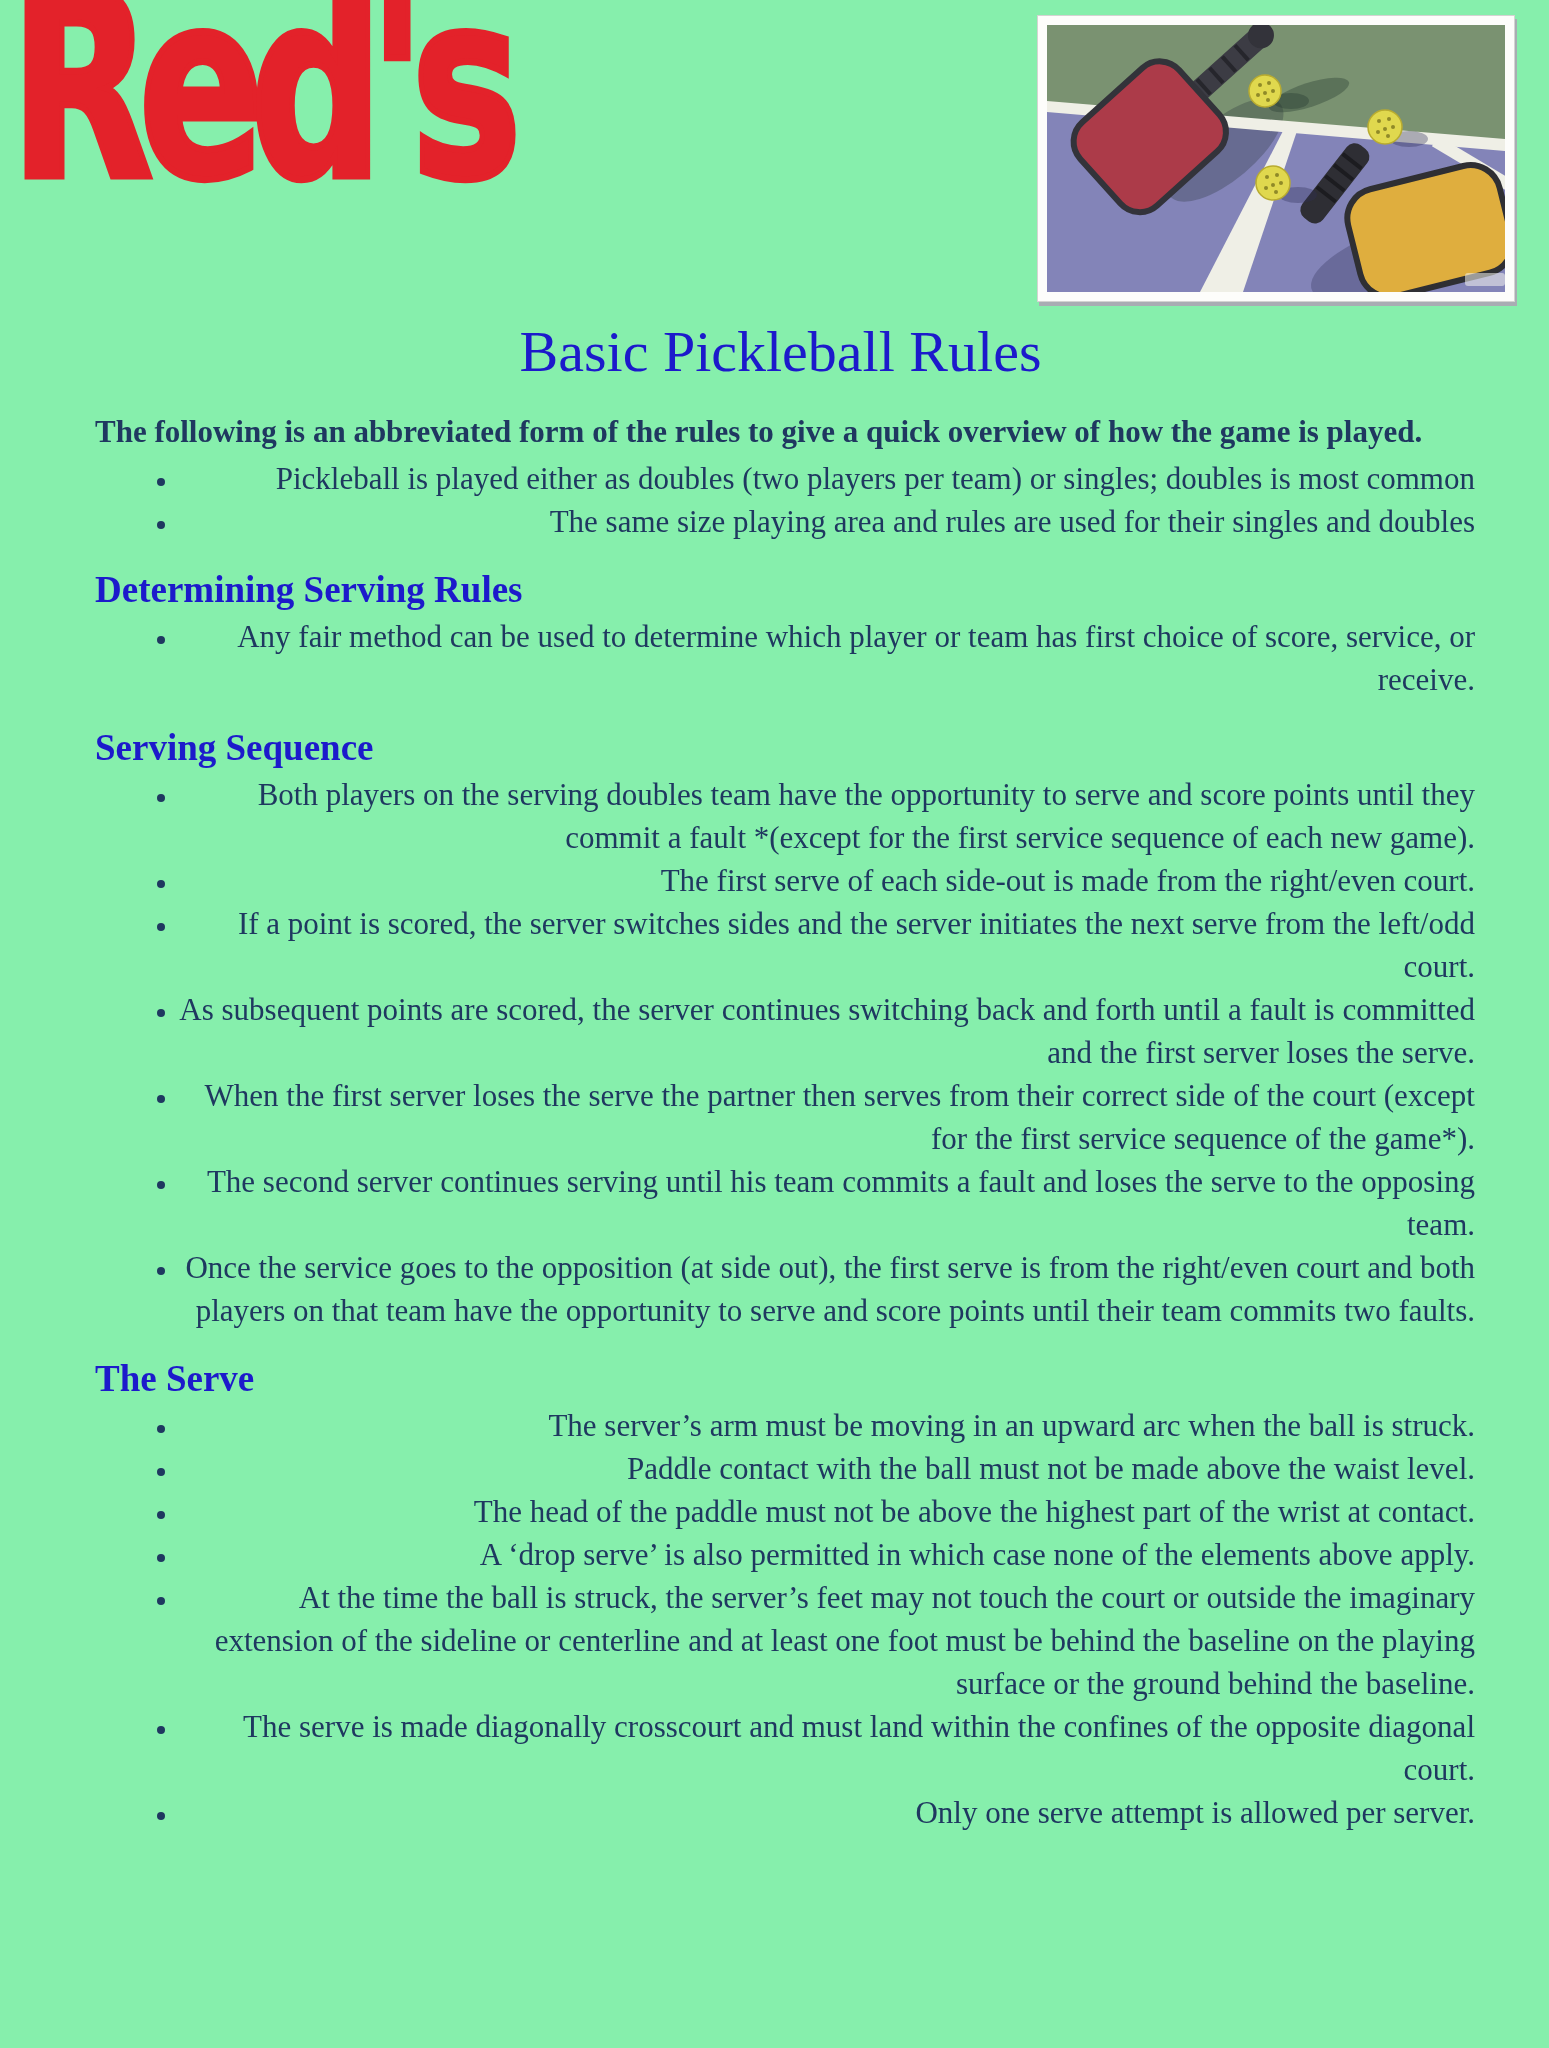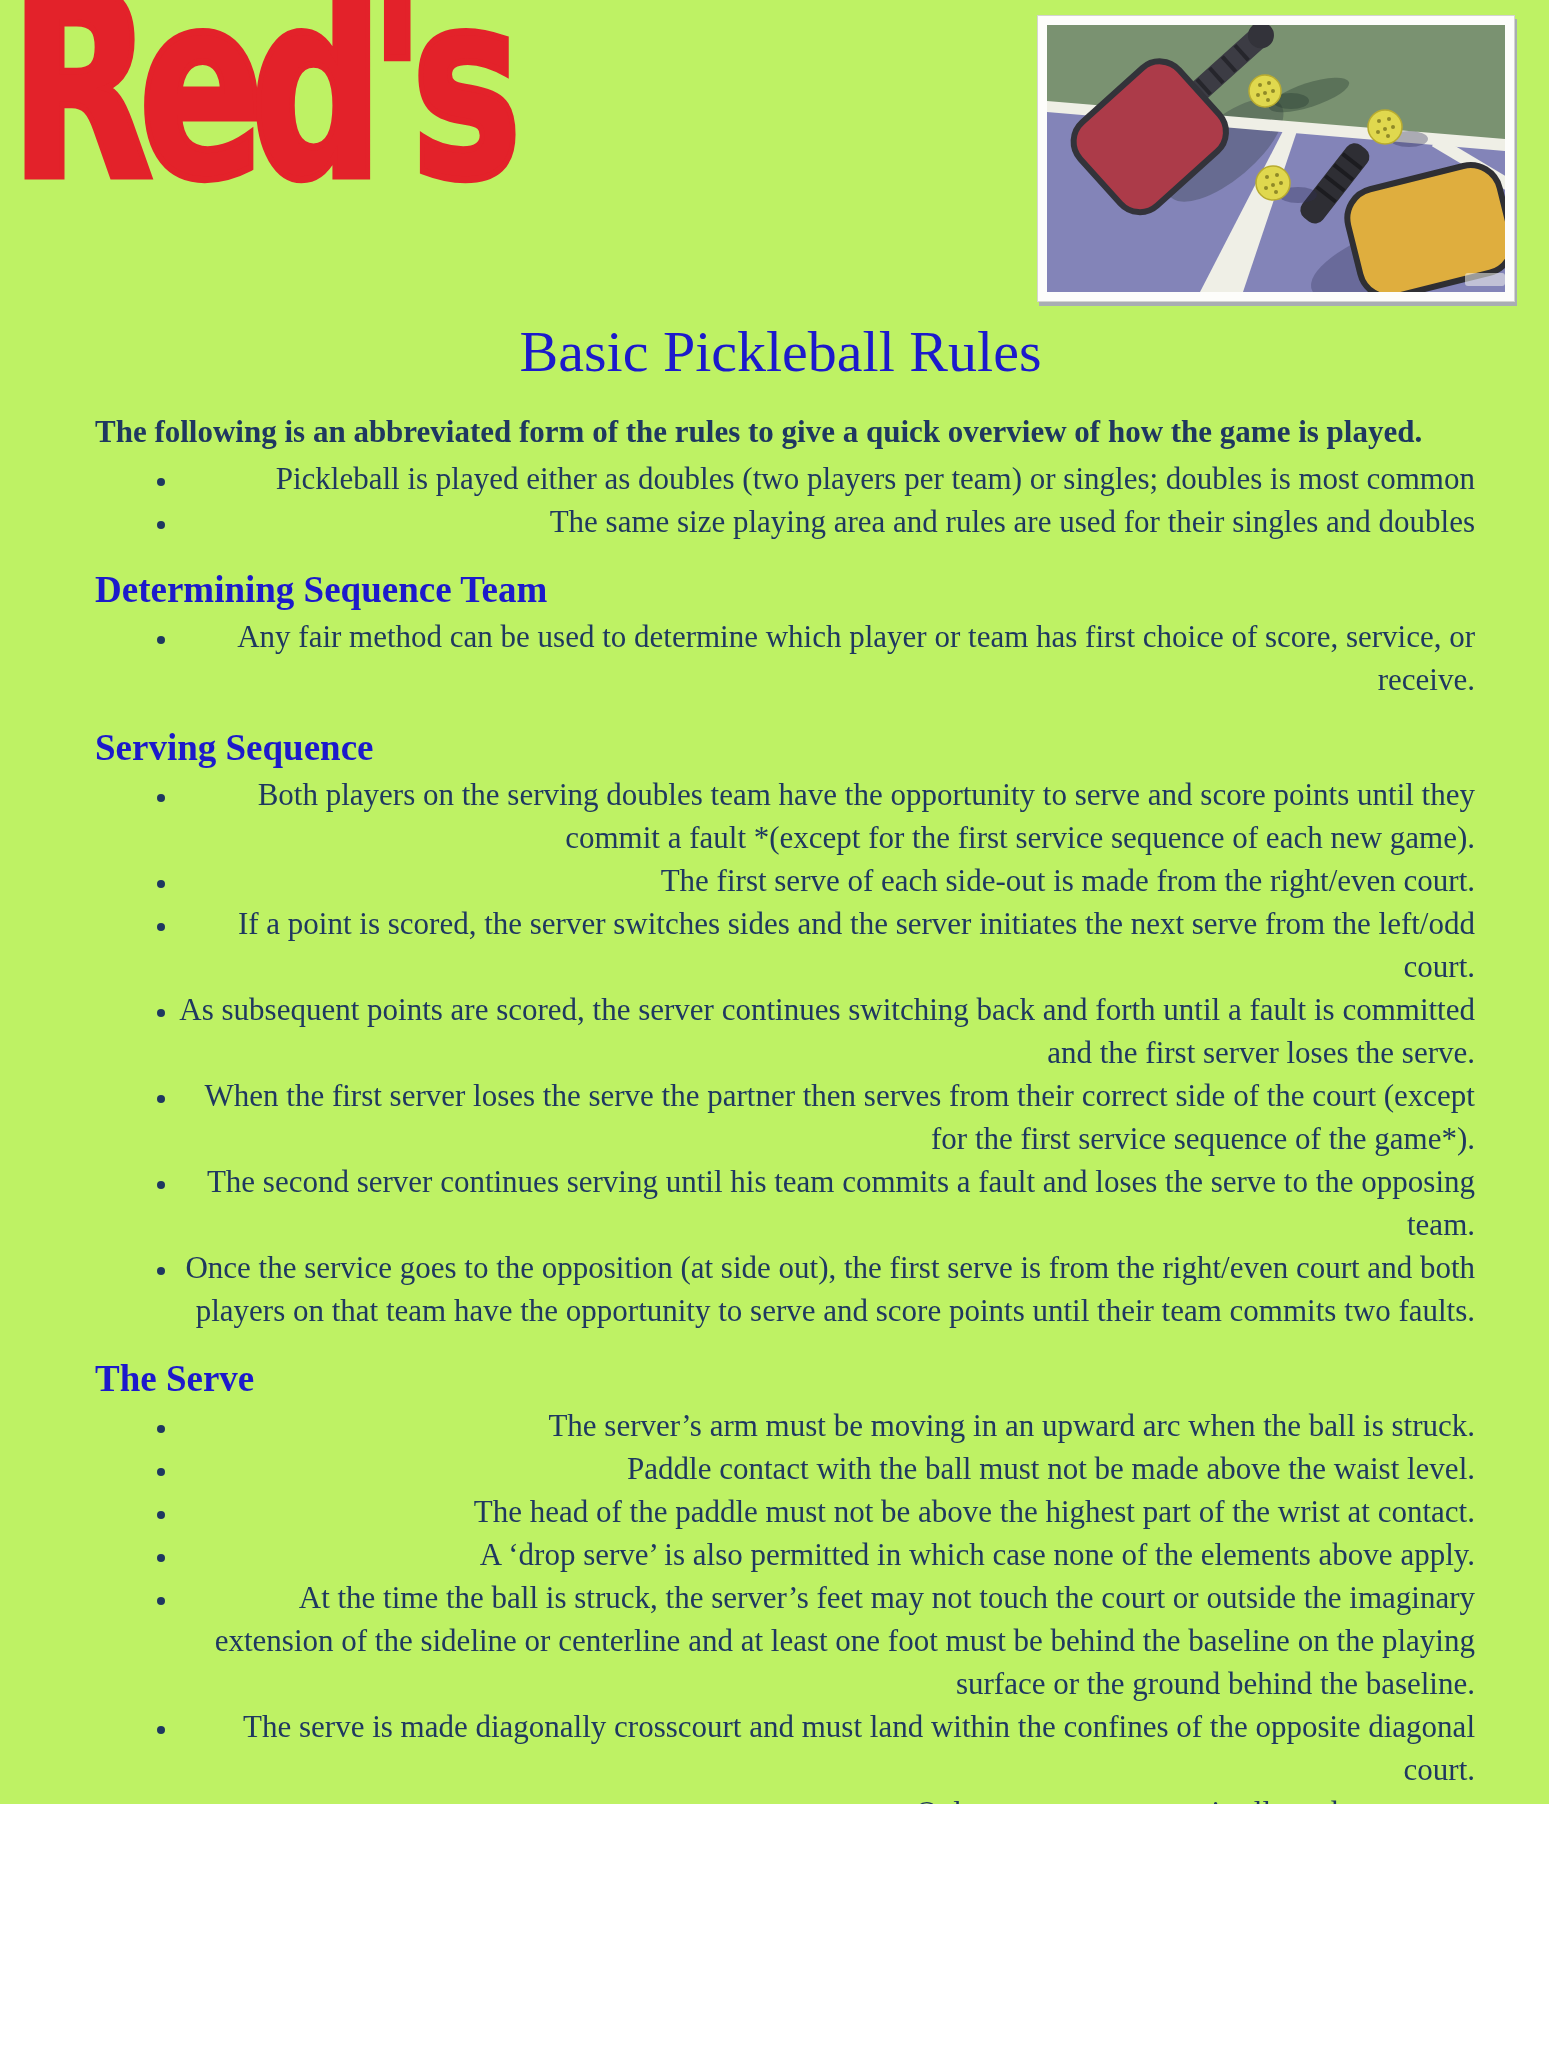--- a/index.html
+++ b/index.html
@@ -10,22 +10,22 @@
     --court-purple:#8384b8;
     --paddle-red:#ac3b49;
     --paddle-yellow:#dfae3e;
     --ball-yellow:#e0d84e;
   }
   *{box-sizing:border-box;}
   html,body{margin:0;padding:0;background:#ffffff;}
   .page{
     position:relative;
     width:1549px;
-    height:1804px;
-    background:#bef264;
+    height:2048px;
+    background:#86efac;
     overflow:hidden;
     font-family:"Liberation Serif", serif;
   }
   .header{position:relative;height:302px;}
   .logo{
     position:absolute;
     left:10px;
     top:-42px;
     font-family:"DejaVu Sans", sans-serif;
     font-weight:bold;
@@ -169,21 +169,21 @@
     <p class="intro">The following is an abbreviated form of the rules to give a quick overview of how the game is played.</p>
 
     <section>
       <ul class="bullets first-list">
         <li>Pickleball is played either as doubles (two players per team) or singles; doubles is most common</li>
         <li>The same size playing area and rules are used for their singles and doubles</li>
       </ul>
     </section>
 
     <section>
-      <h2 class="heading">Determining Sequence Team</h2>
+      <h2 class="heading">Determining Serving Rules</h2>
       <ul class="bullets">
         <li>Any fair method can be used to determine which player or team has first choice of score, service, or receive.</li>
       </ul>
     </section>
 
     <section>
       <h2 class="heading">Serving Sequence</h2>
       <ul class="bullets">
         <li>Both players on the serving doubles team have the opportunity to serve and score points until they commit a fault *(except for the first service sequence of each new game).</li>
         <li>The first serve of each side-out is made from the right/even court.</li>

